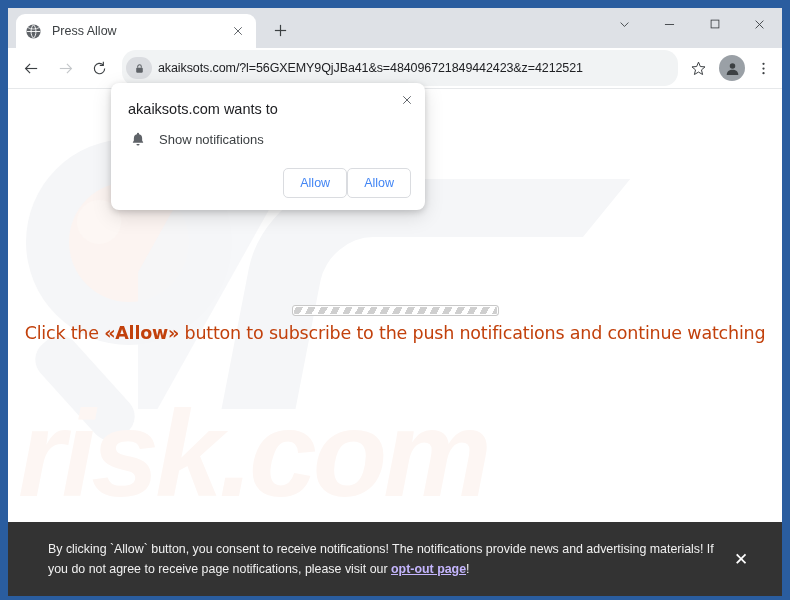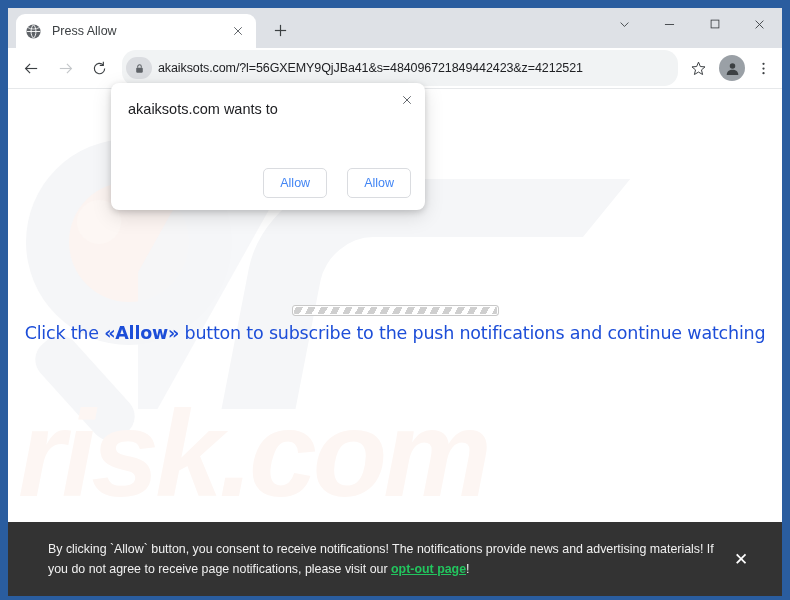--- a/index.html
+++ b/index.html
@@ -197,21 +197,21 @@
       );
     box-shadow: inset 0 0 0 1px #ffffff;
   }
   #page-message {
     position: absolute;
     left: 0; right: 0;
     top: 234px;
     text-align: center;
     font-family: "DejaVu Sans", sans-serif;
     font-size: 17.5px;
-    color: #1d4ed8;
+    color: #c2410c;
     letter-spacing: -0.2px;
   }
   #page-message b { font-weight: 700; }
 
   
   #consent-banner {
     position: absolute;
     left: 8px; bottom: 4px;
     width: 774px; height: 74px;
     background: #333333;
@@ -220,21 +220,21 @@
     padding: 0 28px 0 40px;
   }
   #consent-text {
     flex: 1;
     color: #f1f1f1;
     font-size: 12.4px;
     line-height: 1.62;
     max-width: 680px;
   }
   #consent-text a {
-    color: #22c55e;
+    color: #c4b5fd;
     font-weight: 700;
     text-decoration: underline;
   }
   #banner-close {
     width: 26px; height: 26px;
     flex: 0 0 26px;
     margin-left: 10px;
     display: flex; align-items: center; justify-content: center;
     color: #ffffff;
     font-size: 17px;
@@ -279,21 +279,21 @@
     display: flex; align-items: center; justify-content: center;
   }
   #dialog-permission-label {
     font-size: 13px;
     color: #3c4043;
   }
   #dialog-actions {
     position: absolute;
     right: 14px; bottom: 12px;
     display: flex;
-    gap: 20px;
+    gap: 0;
   }
   .dlg-btn {
     min-width: 60px;
     height: 30px;
     padding: 0 16px;
     border: 1px solid #dadce0;
     border-radius: 5px;
     background: #ffffff;
     color: #4285f4;
     font-size: 12.5px;
@@ -448,20 +448,29 @@
 
     <div id="dialog-close">
       <svg viewBox="0 0 16 16" width="12" height="12">
         <line x1="3" y1="3" x2="13" y2="13" stroke="#5f6368" stroke-width="1.3"></line>
         <line x1="13" y1="3" x2="3" y2="13" stroke="#5f6368" stroke-width="1.3"></line>
       </svg>
     </div>
 
     <div id="dialog-title">akaiksots.com wants to</div>
 
+    <div id="dialog-permission-row">
+      <span id="bell-icon">
+        <svg viewBox="0 0 24 24" width="16" height="16">
+          <path d="M12 2.6a1.6 1.6 0 0 1 1.6 1.6v0.7a6 6 0 0 1 4.6 5.8v3.4l1.5 2.6a0.7 0.7 0 0 1 -0.6 1.1h-14.2a0.7 0.7 0 0 1 -0.6 -1.1l1.5 -2.6v-3.4a6 6 0 0 1 4.6 -5.8v-0.7a1.6 1.6 0 0 1 1.6 -1.6z" fill="#5f6368"></path>
+          <path d="M9.7 19.4h4.6a2.3 2.3 0 0 1 -4.6 0z" fill="#5f6368"></path>
+        </svg>
+      </span>
+      <span id="dialog-permission-label">Show notifications</span>
+    </div>
 
     <div id="dialog-actions">
       <button class="dlg-btn">Allow</button>
       <button class="dlg-btn">Allow</button>
     </div>
   </div>
 
 </div>
 
 </body></html>

